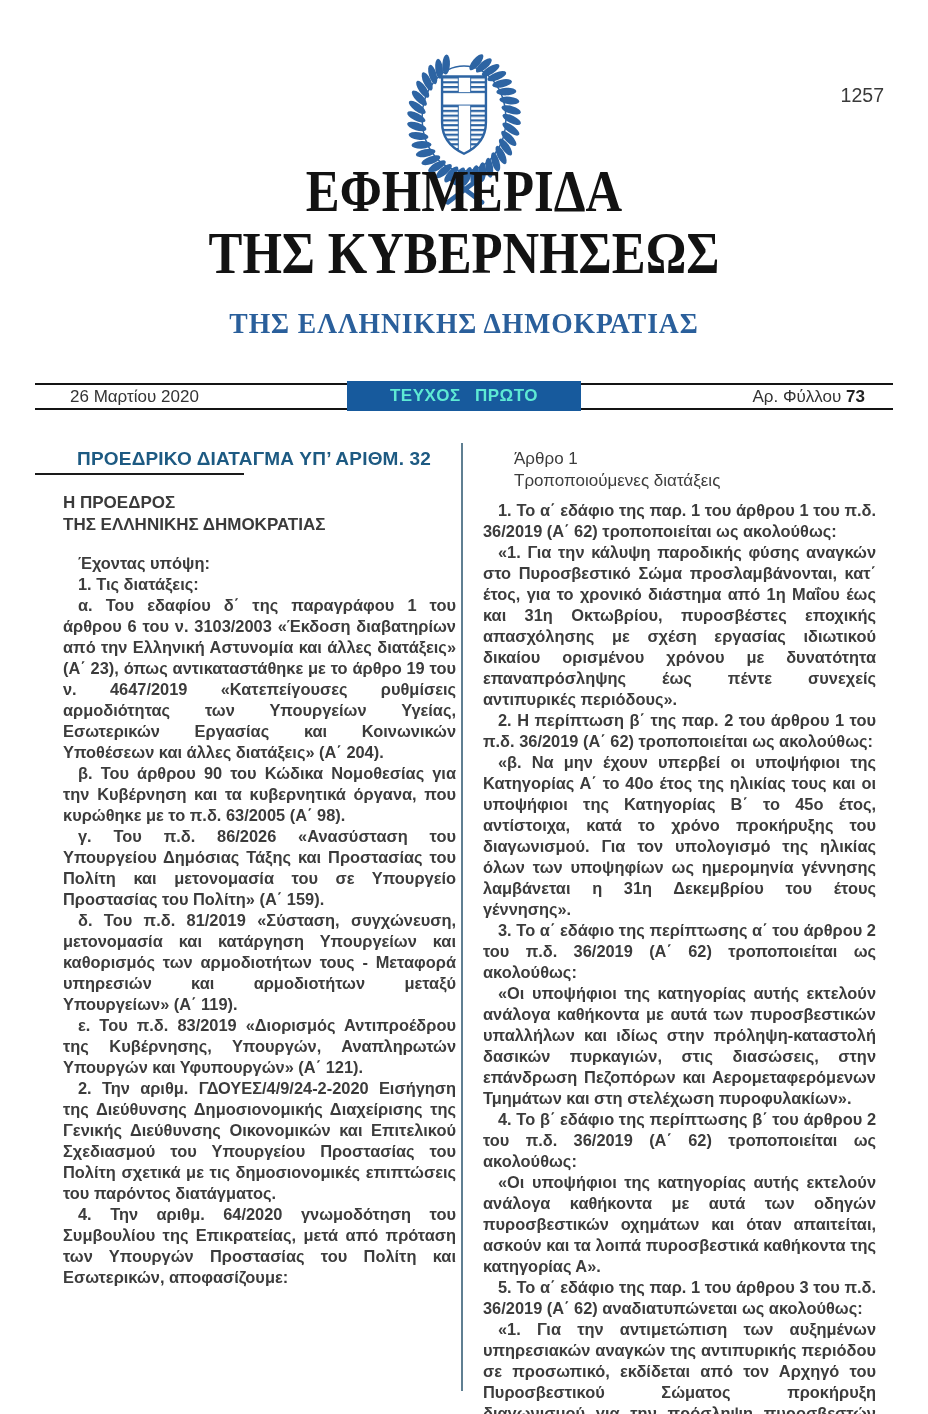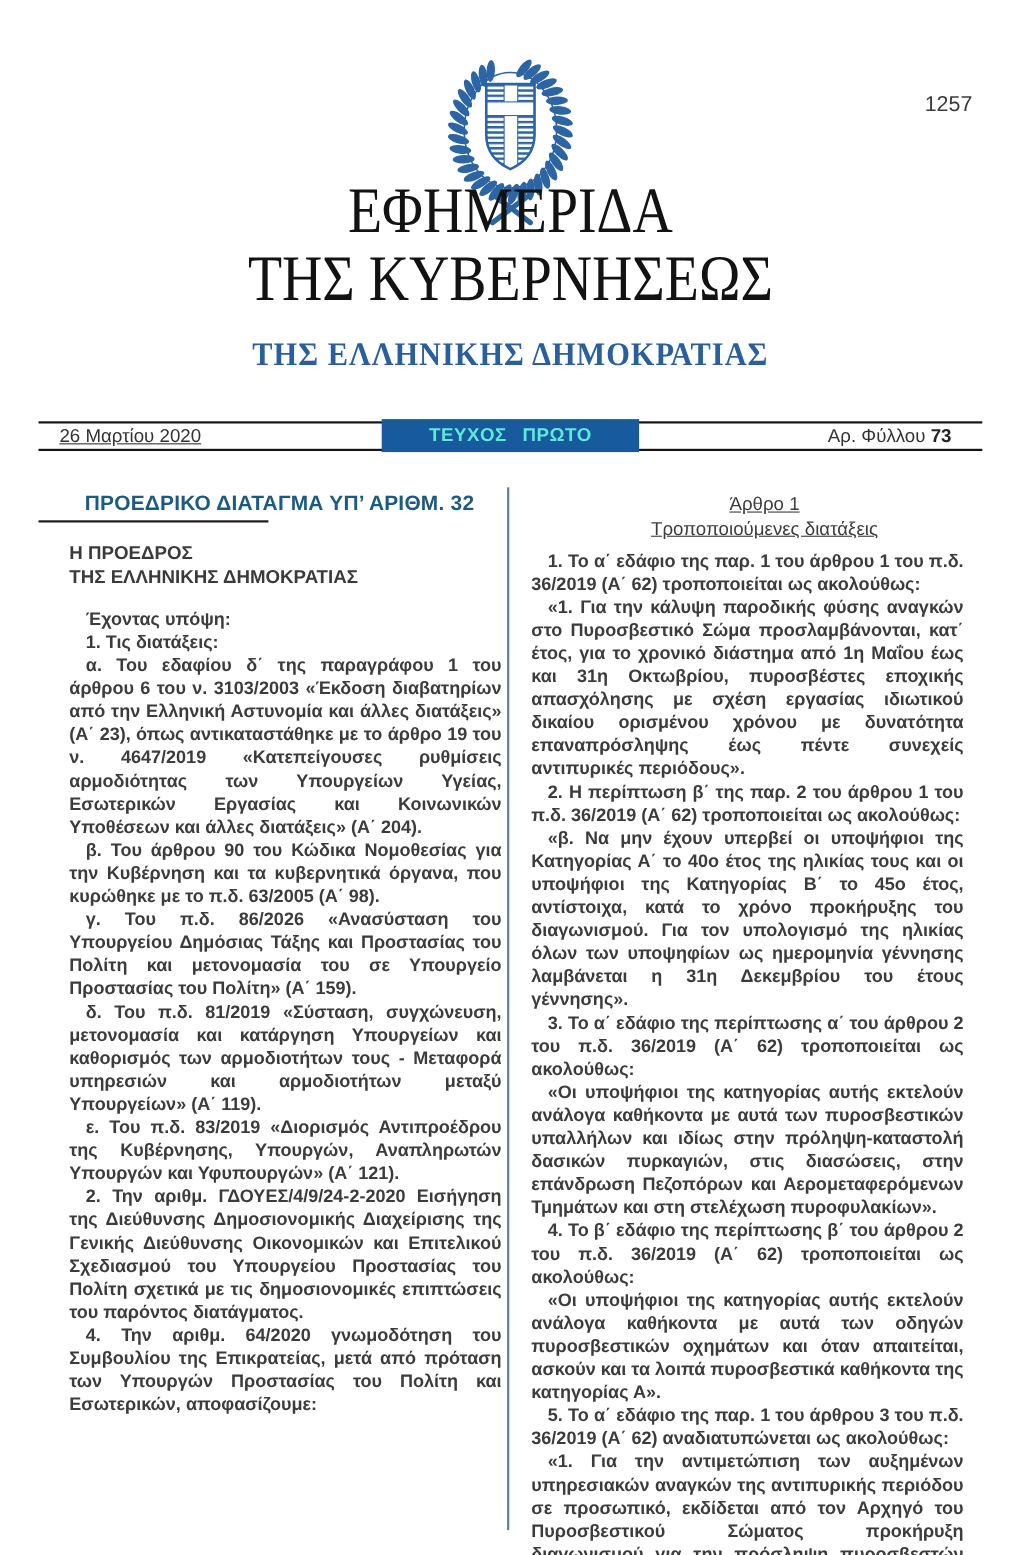--- a/index.html
+++ b/index.html
@@ -4,50 +4,50 @@
 <style>
   html,body{margin:0;padding:0;background:#ffffff;}
   .page{
     position:relative; width:928px; height:1414px; background:#ffffff;
     font-family:"Liberation Sans", sans-serif; color:#3c3c3c; overflow:hidden;
   }
   
   .pageno{position:absolute; top:84px; right:44px; font-size:19.5px; color:#3a3a3a;}
   .emblem{position:absolute; top:38px; left:50%; transform:translateX(-50%); width:124px; height:178px;}
   .masthead{position:absolute; top:160px; left:0; width:100%; text-align:center;
-    font-family:"Liberation Serif", serif; font-weight:normal; color:#121212;}
+    font-family:"Liberation Serif", serif; font-weight:bold; color:#121212;}
   .masthead .mline{font-size:59px; line-height:62px; transform:scaleX(0.86); transform-origin:50% 50%; letter-spacing:0px; white-space:nowrap;}
   .subtitle{position:absolute; top:306px; left:0; width:100%; text-align:center;
     font-family:"Liberation Serif", serif; font-weight:bold; font-size:30px; color:#2a5f9b;
     transform:scaleX(0.92); transform-origin:50% 50%; letter-spacing:1px; white-space:nowrap;}
   
   .issuebar{position:absolute; top:383px; left:35px; right:35px; height:23px;
     border-top:2px solid #141414; border-bottom:2px solid #141414;
     display:flex; align-items:center; font-size:17px; color:#333;}
-  .issuebar .date{margin-left:19px;text-decoration:underline;}
+  .issuebar .date{margin-left:35px;}
   .issuebar .volume{position:absolute; left:50%; top:-4px; transform:translateX(-50%);
     width:234px; height:30px; background:#175a9d; color:#5eead4; font-weight:bold;
     display:flex; align-items:center; justify-content:center; font-size:17px;
     letter-spacing:0.5px; word-spacing:9px;}
   .issuebar .issue{margin-left:auto; margin-right:28px;}
   .issuebar .issue b{font-weight:bold; color:#222;}
   
   .columns{position:absolute; top:443px; left:63px; width:815px; display:flex; align-items:flex-start;}
   .col{font-size:16.4px; line-height:21px; text-align:justify;}
   .col-left{width:393px; position:relative;}
   .divider{width:2px; height:948px; background:#5f7f92; margin-left:5px;}
   .col-right{width:393px; margin-left:20px;}
   .decree-heading{color:#1d5a82; font-weight:bold; font-size:19px; line-height:22px;
     margin:5px 0 0 14px; text-align:left; letter-spacing:0.2px;}
   .heading-underline{position:absolute; left:-28px; top:30px; width:209px; height:2px; background:#1a1a1a;}
   .subject{font-weight:bold; font-size:17px; line-height:22.5px; margin:18px 0 0 0; text-indent:14px; color:#3a3a3a;}
   .issuer{font-weight:bold; font-size:17px; line-height:22px; margin:22px 0 10px 0; text-align:left; color:#3a3a3a;}
   .paras{margin-top:17px;}
   .para{margin:0; text-indent:15px;font-weight:bold;}
-  .article-head{margin:5px 0 0 31px; font-size:17px; line-height:22px; text-align:center;text-decoration:underline;}
+  .article-head{margin:5px 0 0 31px; font-size:17px; line-height:22px; text-align:left;}
   .col-right .paras{margin-top:8px;}
 </style>
 </head>
 <body>
 
 <div class="page">
 
   <div class="pageno">1257</div>
 
   <div class="emblem">

